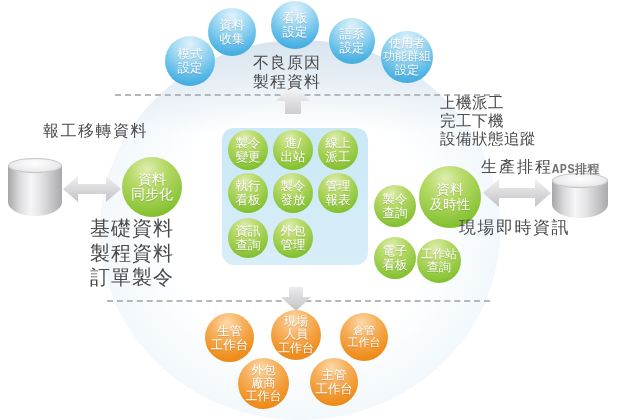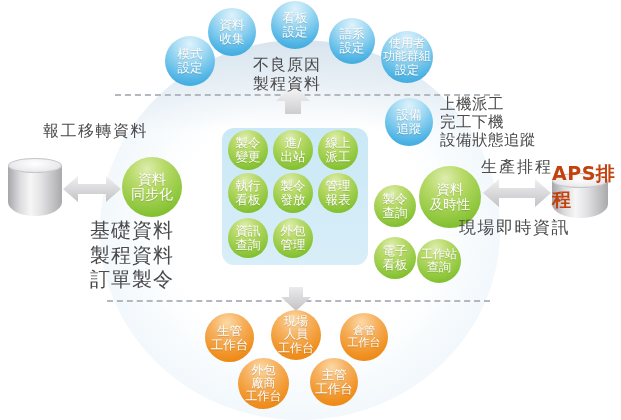--- a/index.html
+++ b/index.html
@@ -20,21 +20,21 @@
   .circle{position:absolute;border-radius:50%;display:flex;align-items:center;justify-content:center;
     text-align:center;color:#ffffff;z-index:3;}
   .circle span{white-space:pre-line;line-height:1.1;text-shadow:0 1px 1px rgba(0,0,0,0.18);}
   .blue{background:radial-gradient(circle at 50% 16%, #def2fb 0%, #a9ddf4 30%, #55b7e6 72%, #2e9fd6 100%);}
   .green{background:radial-gradient(circle at 42% 20%, #deedaf 0%, #b8da69 30%, #8dc63b 70%, #6fb114 100%);}
   .orange{background:radial-gradient(circle at 45% 20%, #fcd9a6 0%, #f6b261 32%, #f09122 70%, #e87d06 100%);}
 
   .panel{position:absolute;left:222px;top:128px;width:146px;height:137px;border-radius:12px;
     background:linear-gradient(180deg,#cae8f6 0%,#d8eef9 100%);z-index:2;}
 
-  .note{position:absolute;color:#4a4a4c;white-space:pre-line;z-index:4;}
+  .note{position:absolute;color:#4a4a4c;white-space:pre-line;z-index:4;font-family:Liberation Mono, monospace;}
 
   .cylinder{position:absolute;z-index:3;}
   .cyl-body{position:absolute;left:0;right:0;top:7px;bottom:0;
     background:linear-gradient(90deg,#a6a6a9 0%,#dcdcde 22%,#f6f6f7 42%,#e2e2e4 62%,#bcbcbf 88%,#a9a9ac 100%);
     border-radius:0 0 50% 50% / 0 0 14px 14px;}
   .cyl-top{position:absolute;left:0;right:0;top:0;height:15px;border-radius:50%;
     background:radial-gradient(ellipse at 50% 38%, #ffffff 0%, #ebebed 60%, #d0d0d3 100%);
     box-shadow:inset 0 0 0 1px #c6c6c9;}
 
   .arrow{position:absolute;z-index:2;}
@@ -152,24 +152,20 @@
   </div>
   <div class="circle green" style="left:228px;top:218px;width:40px;height:40px;font-size:12.5px;">
     <span>資訊
 查詢</span>
   </div>
   <div class="circle green" style="left:273px;top:218px;width:40px;height:40px;font-size:12.5px;">
     <span>外包
 管理</span>
   </div>
 
-  <div class="circle blue" style="left:385px;top:98px;width:48px;height:48px;font-size:12.5px;">
-    <span>設備
-追蹤</span>
-  </div>
   <div class="note" style="left:440px;top:96px;font-size:15.5px;line-height:1.16;letter-spacing:0.5px;">上機派工
 完工下機
 設備狀態追蹤</div>
 
   <div class="circle green" style="left:374px;top:185px;width:42px;height:42px;font-size:12.5px;">
     <span>製令
 查詢</span>
   </div>
   <div class="circle green" style="left:419px;top:166px;width:62px;height:62px;font-size:13.5px;">
     <span>資料
@@ -182,21 +178,21 @@
   <div class="circle green" style="left:417px;top:239px;width:44px;height:44px;font-size:12px;">
     <span>工作站
 查詢</span>
   </div>
 
   <div class="note" style="left:481px;top:157px;font-size:16px;letter-spacing:2px;">生產排程</div>
   <div class="cylinder" style="left:552px;top:173px;width:56px;height:45px;">
     <div class="cyl-body"></div>
     <div class="cyl-top"></div>
   </div>
-  <div class="note" style="left:552px;top:161px;font-size:19px;font-weight:bold;letter-spacing:0.5px;color:#c2410c;">APS排程</div>
+  <div class="note" style="left:552px;top:161px;font-size:12px;font-weight:bold;letter-spacing:0.5px;color:#737373;">APS排程</div>
   <div class="note" style="left:459px;top:216px;font-size:17px;letter-spacing:1.5px;">現場即時資訊</div>
 
   <div class="circle orange" style="left:205px;top:313px;width:49px;height:49px;font-size:12.5px;">
     <span>生管
 工作台</span>
   </div>
   <div class="circle orange" style="left:271px;top:310px;width:50px;height:50px;font-size:12px;">
     <span>現場
 人員
 工作台</span>

